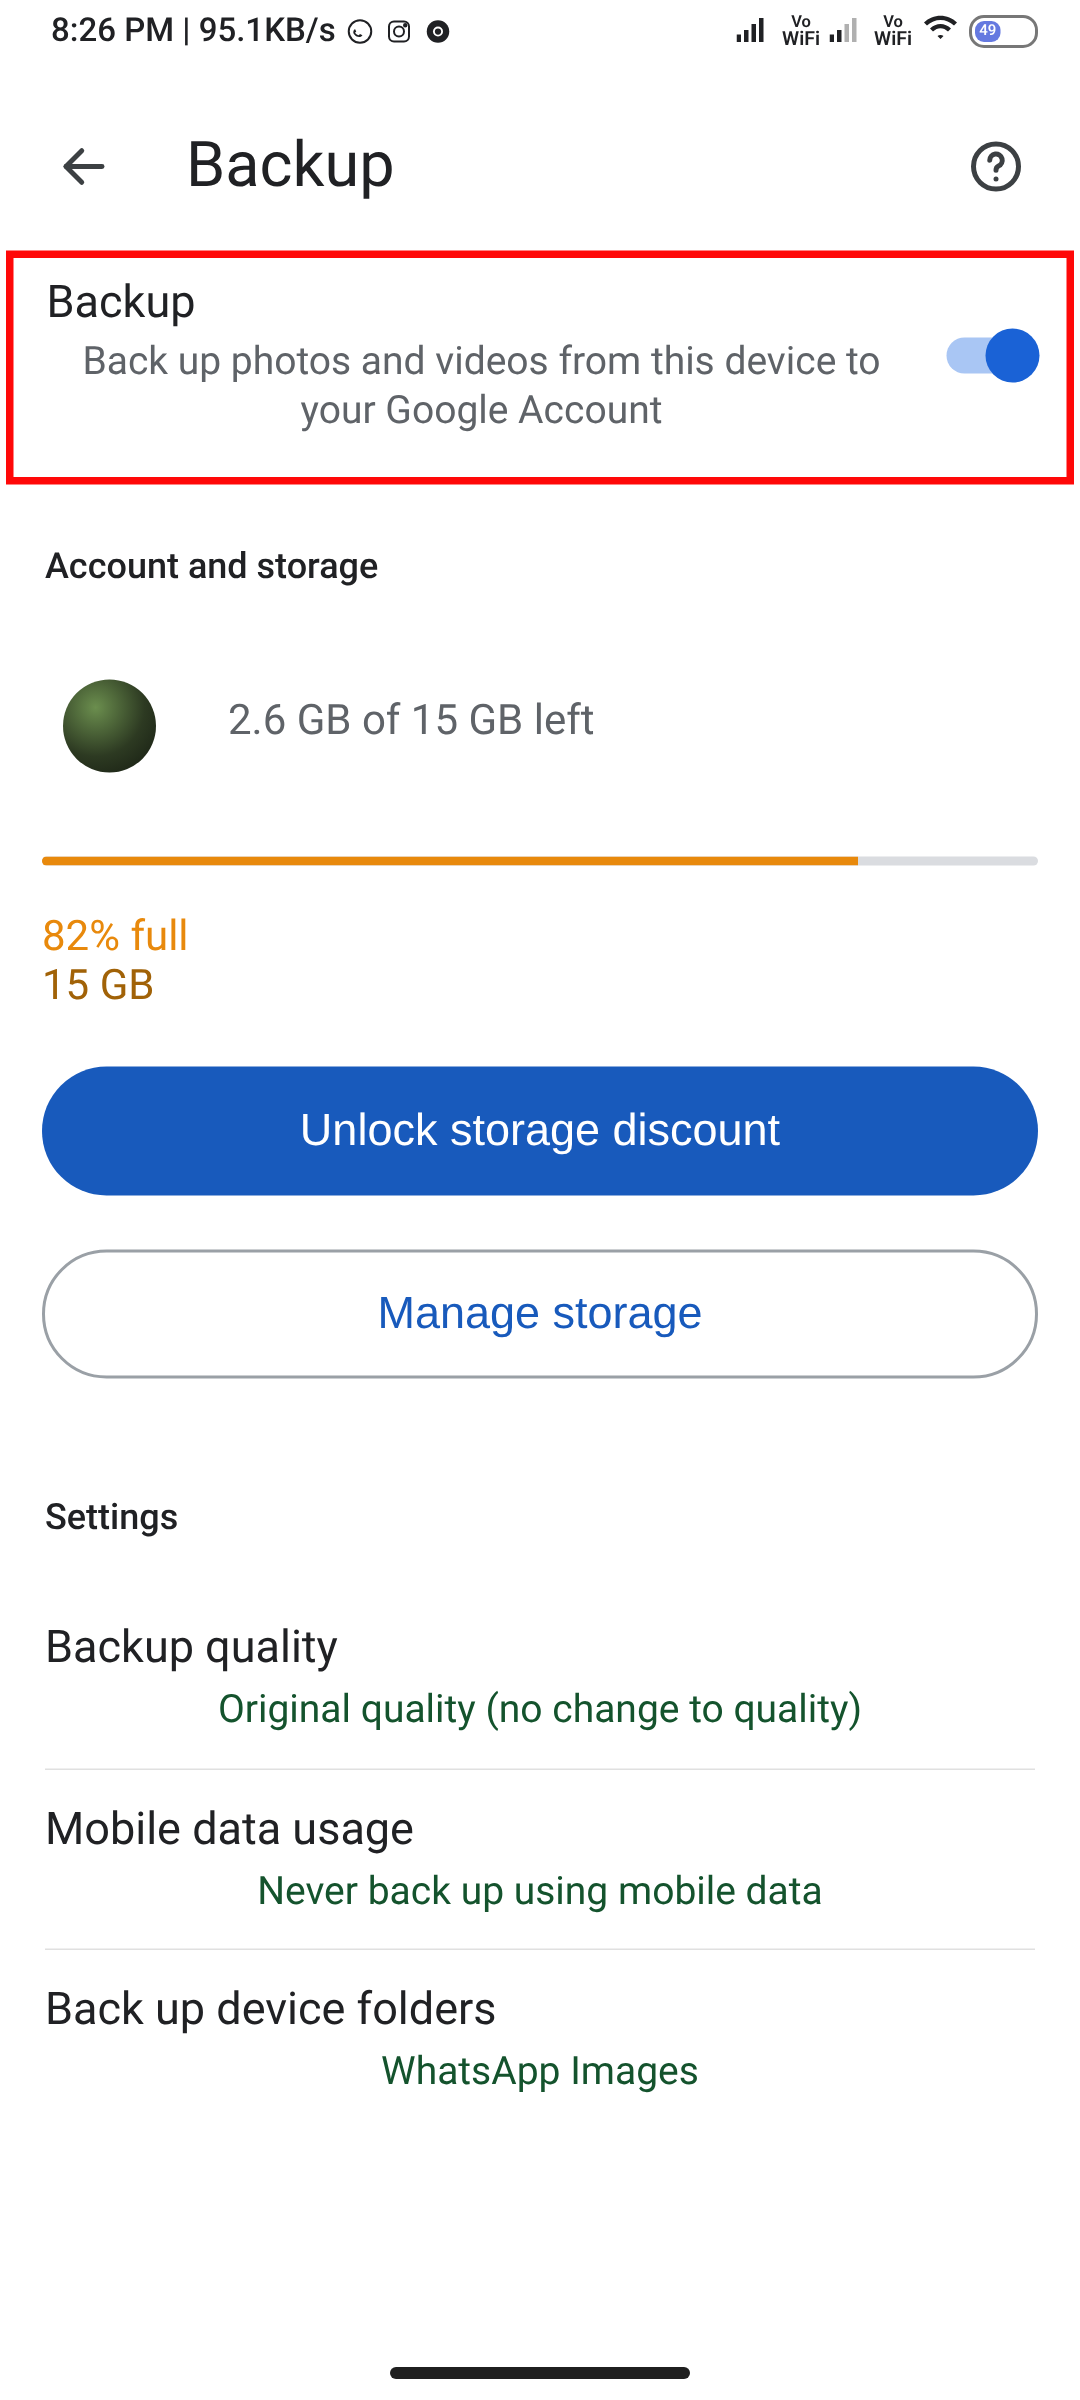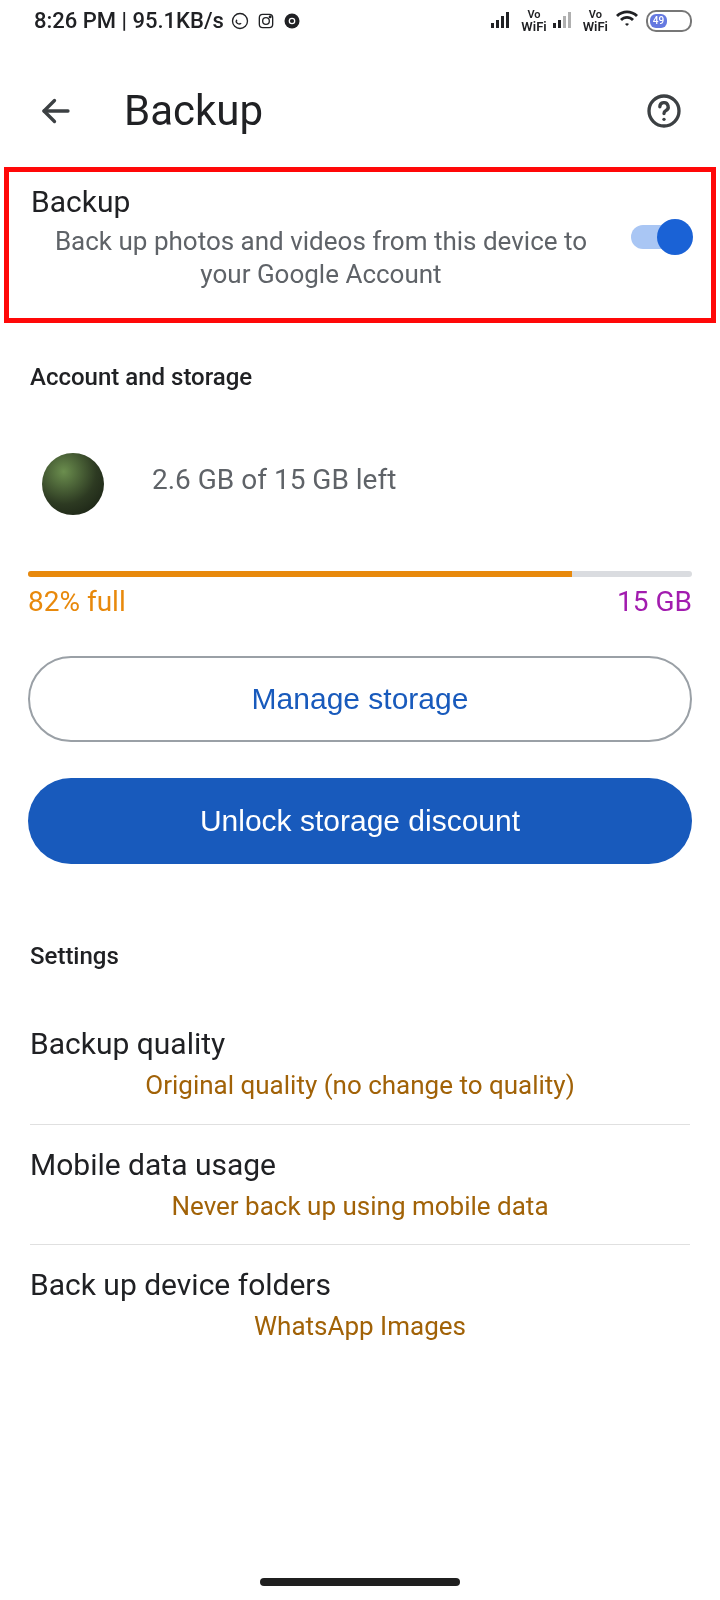--- a/index.html
+++ b/index.html
@@ -131,25 +131,26 @@
     overflow: hidden;
   }
   .progress-fill {
     height: 100%;
     background: #e8890c;
     width: 82%;
   }
   .progress-labels {
     display: flex;
     justify-content: space-between;
-    margin-top: 8px;
+    margin-top: 30px;
     font-size: 28px;
+    flex-direction: column;
   }
   .pct { color: #e8890c; font-weight: 400; }
-  .cap { color: #a21caf; }
+  .cap { color: #a16207; }
   
   .btn-stack { padding: 38px 28px 0 28px; display: flex; flex-direction: column; gap: 36px; }
   .pill-btn {
     width: 100%;
     height: 86px;
     border-radius: 43px;
     font-size: 30px;
     font-weight: 500;
     display: flex;
     align-items: center;
@@ -169,21 +170,21 @@
     color: #202124;
     font-weight: 500;
     padding: 78px 0 34px 0;
   }
   .setting-row {
     padding: 22px 0 22px 0;
     border-bottom: 1px solid #e0e0e0;
   }
   .setting-row:last-child { border-bottom: none; }
   .setting-row .row-title { font-size: 30px; }
-  .setting-row .row-sub { font-size: 26px; color: #a16207; margin-top: 8px; }
+  .setting-row .row-sub { font-size: 26px; color: #14532d; margin-top: 8px; }
   
   .nav-handle {
     position: absolute;
     bottom: 14px;
     left: 50%;
     transform: translateX(-50%);
     width: 200px;
     height: 8px;
     background: #1f1f1f;
     border-radius: 4px;
@@ -290,22 +291,22 @@
   <div class="progress-bar">
     <div class="progress-fill" style="width: 82%;"></div>
   </div>
   <div class="progress-labels">
     <span class="pct">82% full</span>
     <span class="cap">15 GB</span>
   </div>
 </div>
 
 <div class="btn-stack">
+  <button class="pill-btn btn-primary">Unlock storage discount</button>
   <button class="pill-btn btn-secondary">Manage storage</button>
-  <button class="pill-btn btn-primary">Unlock storage discount</button>
 </div>
 
 <div class="settings-list">
   <div class="settings-label">Settings</div>
 
   <div class="setting-row">
     <div class="row-title">Backup quality</div>
     <div class="row-sub">Original quality (no change to quality)</div>
   </div>
 

